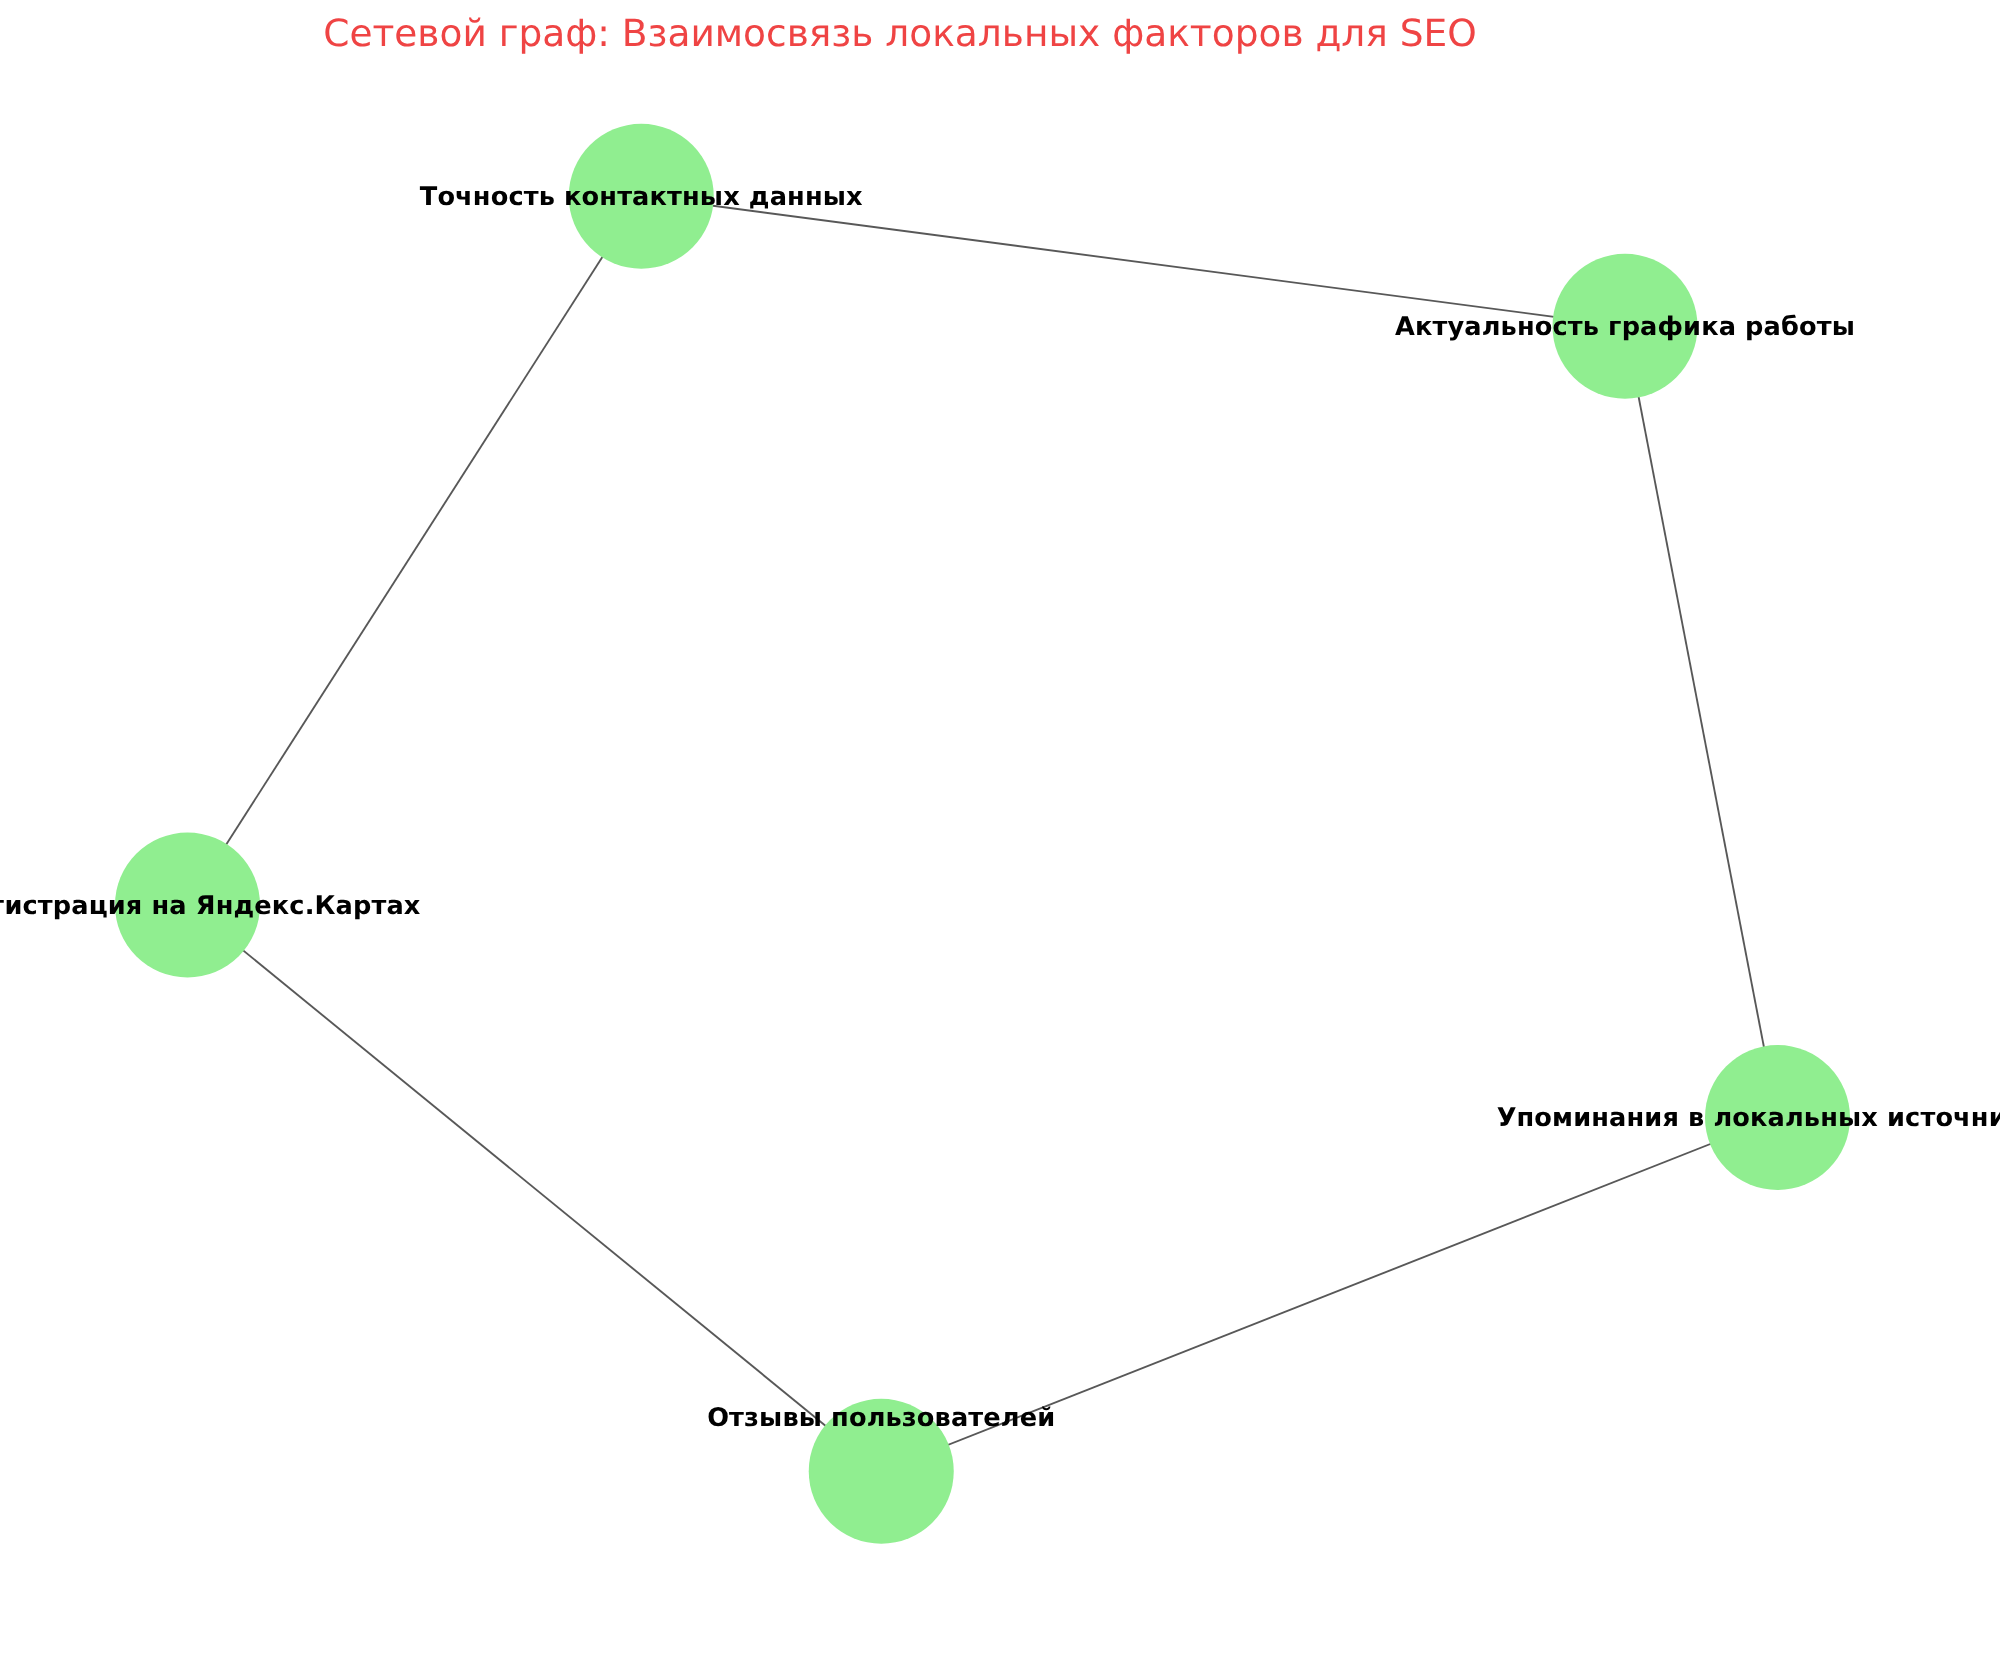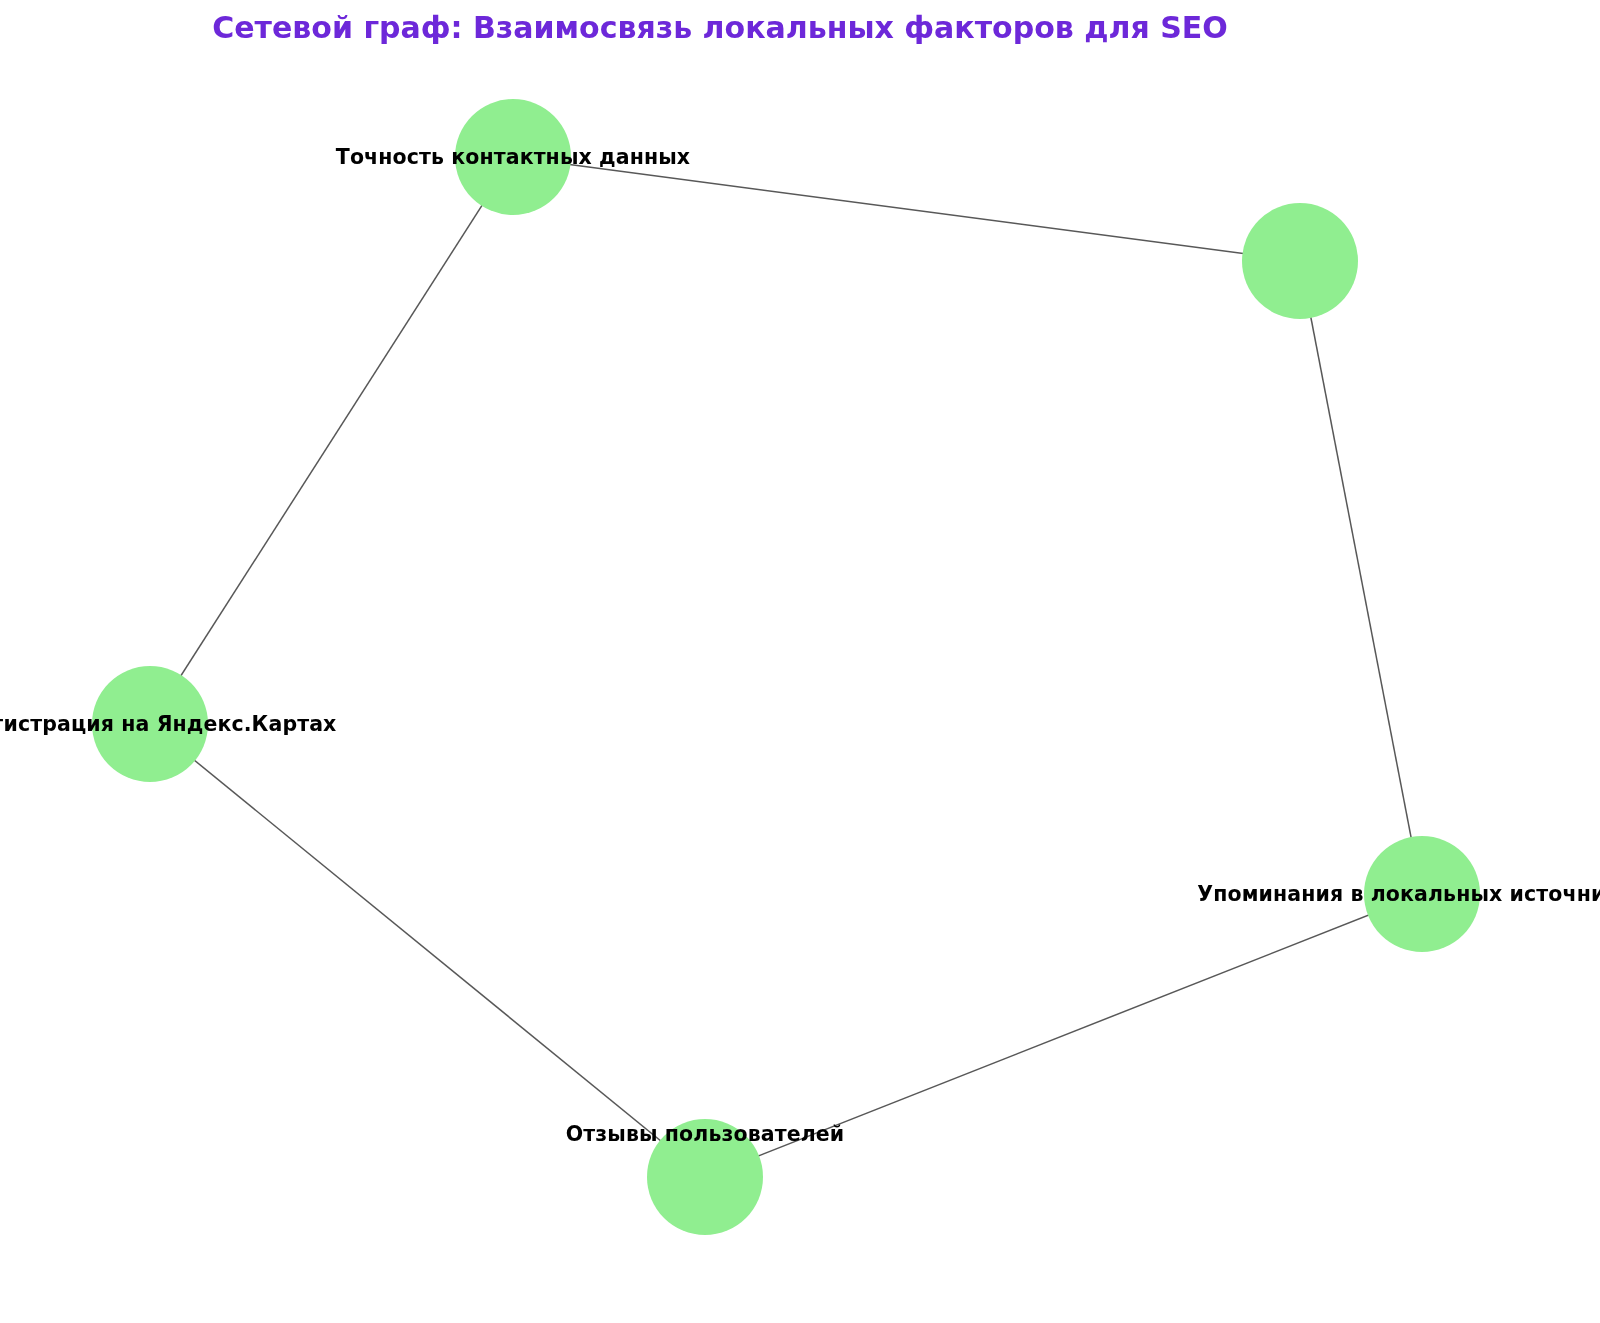--- a/index.html
+++ b/index.html
@@ -17,22 +17,22 @@
     background: #ffffff;
     overflow: hidden;
   }
   #graph-title {
     position: absolute;
     left: 0;
     top: 0;
     width: 1440px;
     text-align: center;
     font-size: 30px;
-    font-weight: 700;
-    color: #6d28d9;
+    font-weight: 400;
+    color: #ef4444;
     line-height: 56px;
     white-space: nowrap;
     font-family: "DejaVu Sans", "Liberation Sans", sans-serif;
   }
   #edge-layer {
     position: absolute;
     left: 0;
     top: 0;
     width: 1600px;
     height: 1323px;
@@ -73,20 +73,21 @@
       <line x1="1300" y1="261" x2="1422" y2="894" stroke="#585858" stroke-width="1.5"></line>
       <line x1="1422" y1="894" x2="705" y2="1177" stroke="#585858" stroke-width="1.5"></line>
       <line x1="705" y1="1177" x2="150" y2="724" stroke="#585858" stroke-width="1.5"></line>
       <line x1="150" y1="724" x2="513" y2="157" stroke="#585858" stroke-width="1.5"></line>
     </svg>
 
   <div id="node-layer">
       <div class="graph-node" style="left: 455px; top: 99px; width: 116px; height: 116px; background: rgb(144, 238, 144);"></div>
       <div class="node-label" style="left: 513px; top: 157px; color: rgb(0, 0, 0);">Точность контактных данных</div>
       <div class="graph-node" style="left: 1242px; top: 203px; width: 116px; height: 116px; background: rgb(144, 238, 144);"></div>
+      <div class="node-label" style="left: 1300px; top: 261px; color: rgb(0, 0, 0);">Актуальность графика работы</div>
       <div class="graph-node" style="left: 1364px; top: 836px; width: 116px; height: 116px; background: rgb(144, 238, 144);"></div>
       <div class="node-label" style="left: 1422px; top: 894px; color: rgb(0, 0, 0);">Упоминания в локальных источниках</div>
       <div class="graph-node" style="left: 647px; top: 1119px; width: 116px; height: 116px; background: rgb(144, 238, 144);"></div>
       <div class="node-label" style="left: 705px; top: 1134px; color: rgb(0, 0, 0);">Отзывы пользователей</div>
       <div class="graph-node" style="left: 92px; top: 666px; width: 116px; height: 116px; background: rgb(144, 238, 144);"></div>
       <div class="node-label" style="left: 150px; top: 724px; color: rgb(0, 0, 0);">Регистрация на Яндекс.Картах</div>
     </div>
 
 </div>
 

